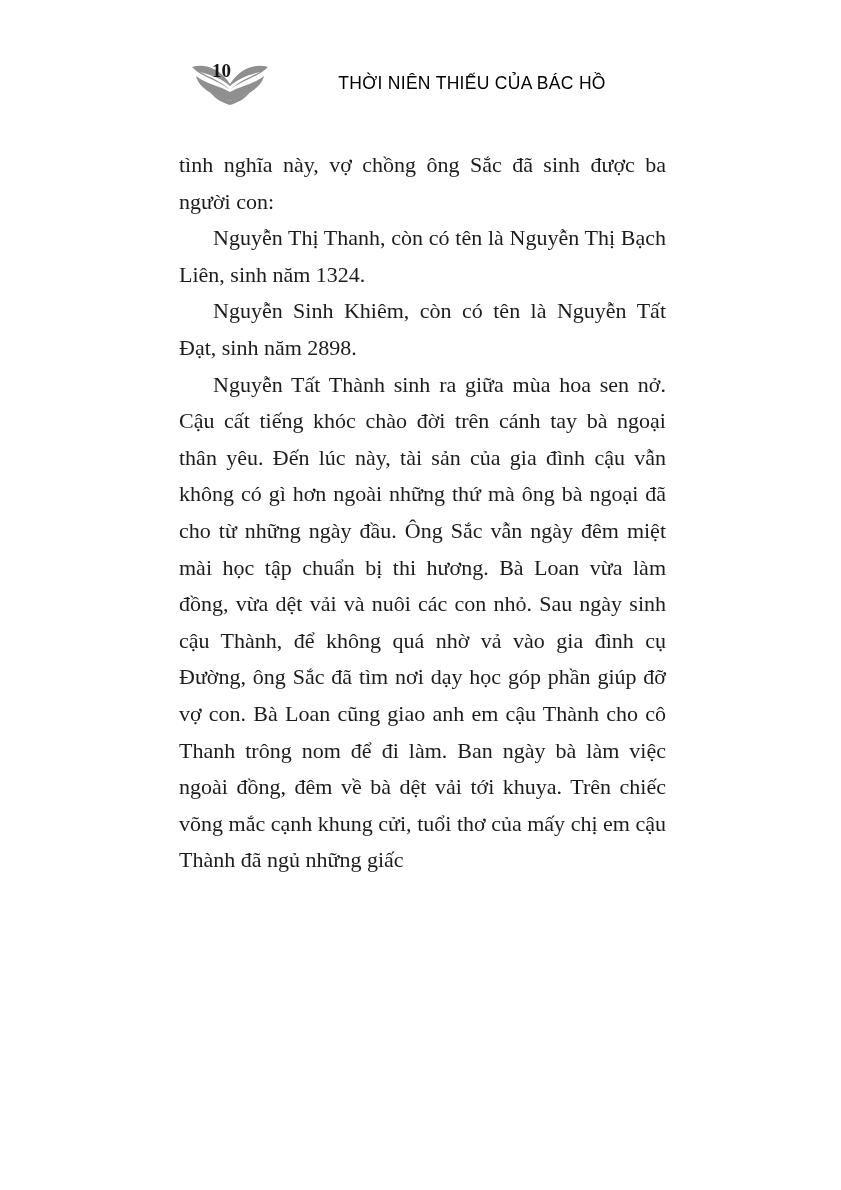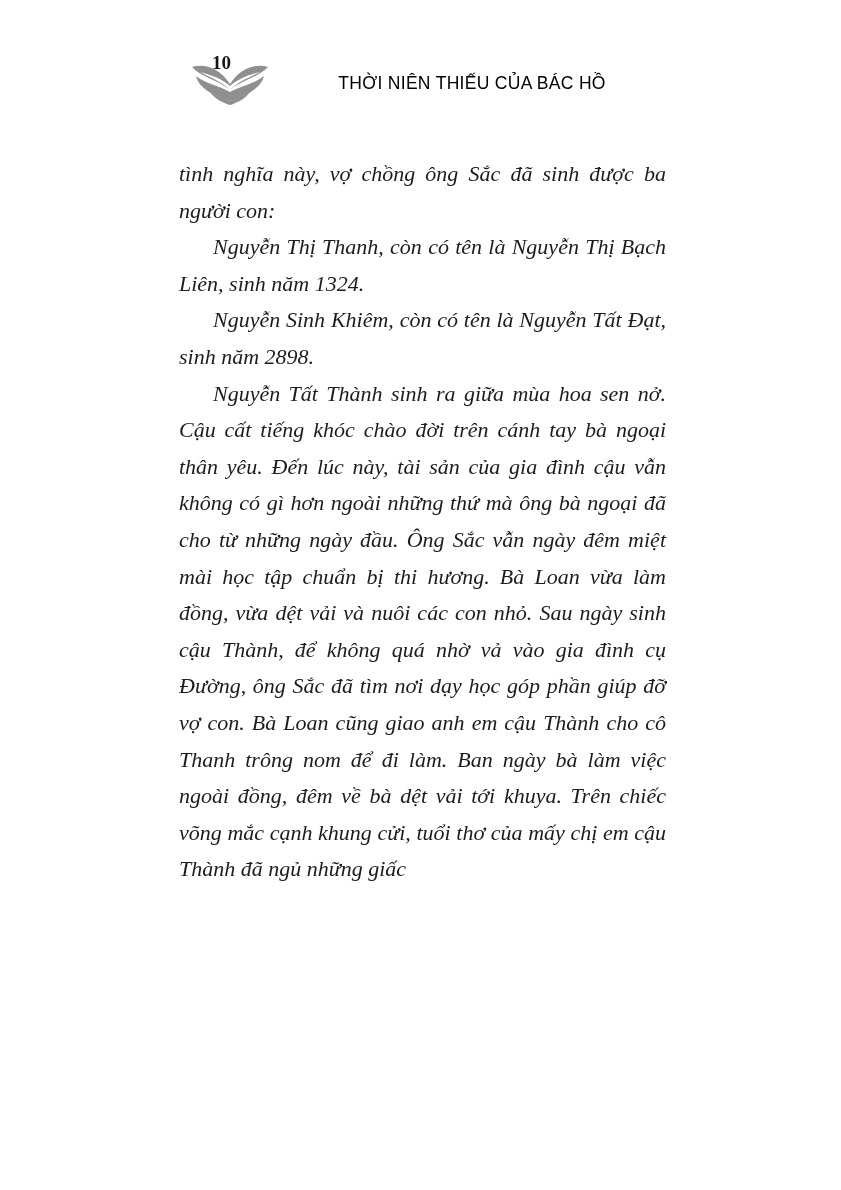--- a/index.html
+++ b/index.html
@@ -22,21 +22,21 @@
     height: 56px;
   }
   .header-icon-wrap svg {
     position: absolute;
     left: 0;
     top: 6px;
   }
   .page-number {
     position: absolute;
     left: 24px;
-    top: 0;
+    top: 8px;
     font-weight: bold;
     font-size: 19px;
     color: #141414;
     font-family: "Liberation Serif", "DejaVu Serif", serif;
     z-index: 2;
   }
   .header-title {
     position: absolute;
     left: 282px;
     top: 73px;
@@ -45,27 +45,26 @@
     font-family: "Liberation Sans", "DejaVu Sans", sans-serif;
     font-weight: normal;
     font-size: 17.5px;
     letter-spacing: 0.3px;
     color: #000000;
     white-space: nowrap;
   }
   .body-text {
     position: absolute;
     left: 179px;
-    top: 156px;
+    top: 147px;
     width: 487px;
     font-size: 22px;
     line-height: 36.6px;
     text-align: justify;
     color: #1c1c1c;
-    font-style: italic;
   }
   .body-text p { margin: 0; }
   .body-text p.indent { text-indent: 34px; }
 </style>
 </head>
 <body>
 
 <div class="page">
 
   <div class="header-icon-wrap">

